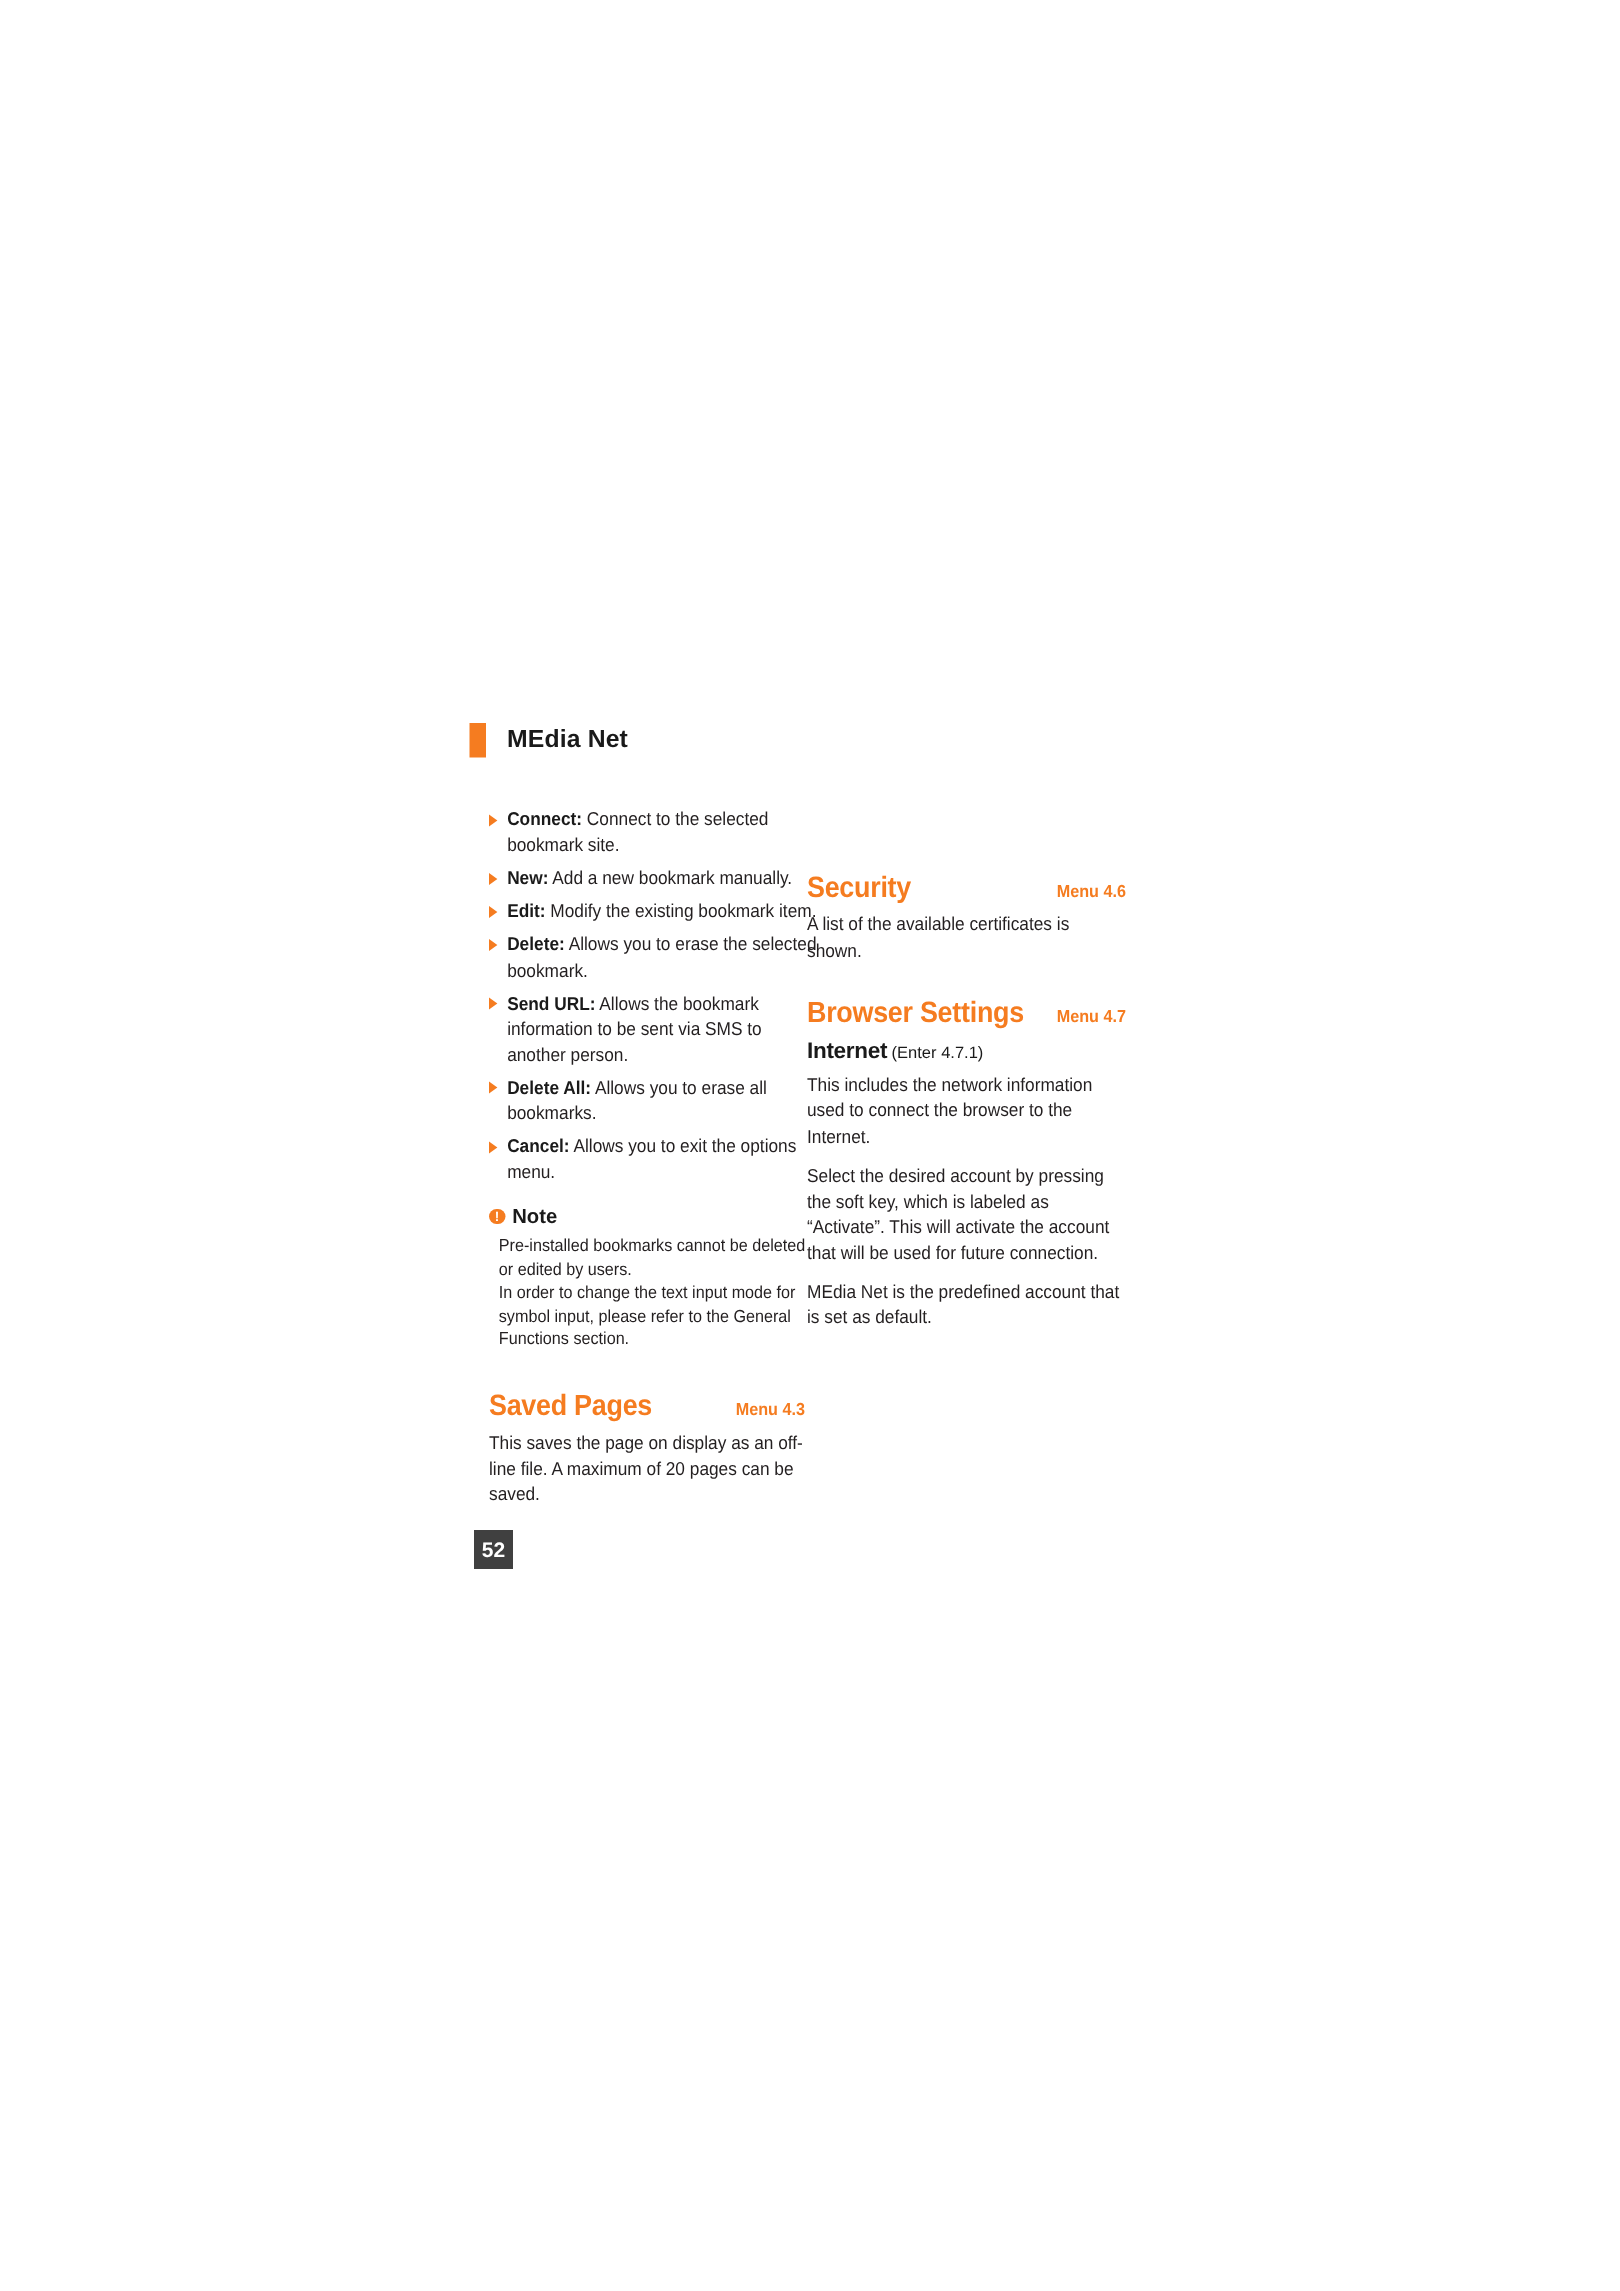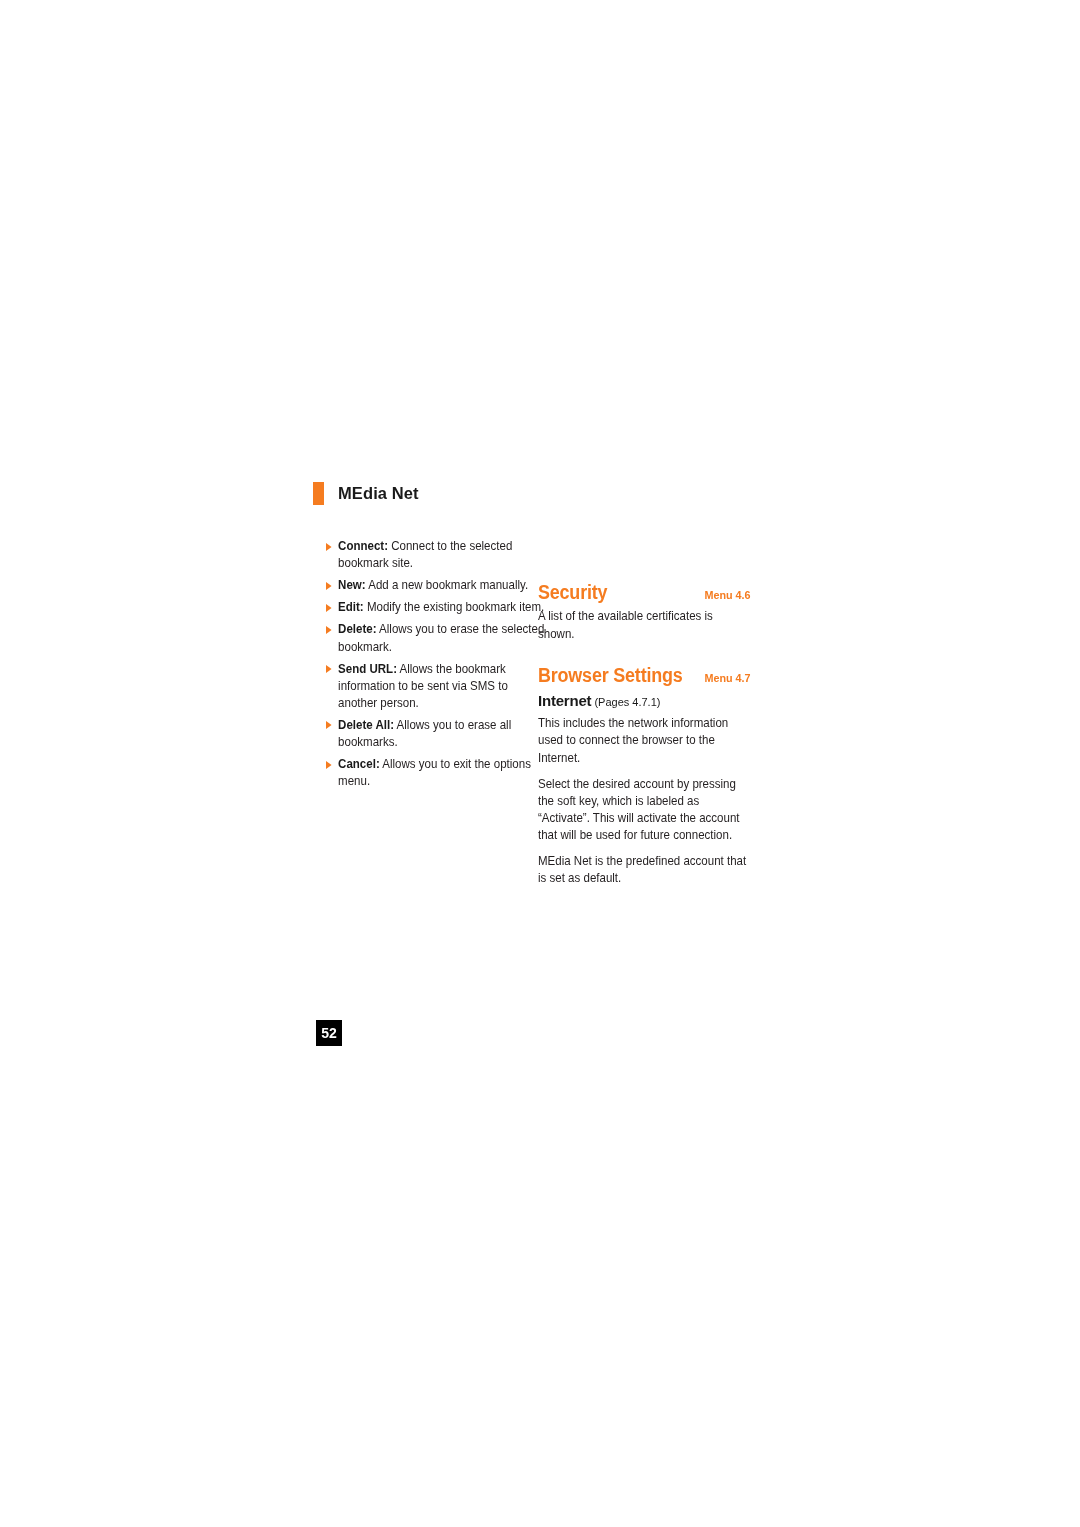--- a/index.html
+++ b/index.html
@@ -185,21 +185,21 @@
   .gap-lg { height: 26px; }
   .gap-md { height: 22px; }
 
   
   .pagenum {
     position: absolute;
     left: 316px;
     top: 1020px;
     width: 26px;
     height: 26px;
-    background: #000000;
+    background: #404040;
     color: #ffffff;
     font-size: 14px;
     font-weight: bold;
     display: flex;
     align-items: center;
     justify-content: center;
     line-height: 1;
   }
 </style>
 </head>
@@ -231,23 +231,40 @@
         <span class="tri"></span><span class="bterm">Send URL:</span><span> Allows the bookmark information to be sent via SMS to another person.</span>
       </li>
       <li class="bitem">
         <span class="tri"></span><span class="bterm">Delete All:</span><span> Allows you to erase all bookmarks.</span>
       </li>
       <li class="bitem">
         <span class="tri"></span><span class="bterm">Cancel:</span><span> Allows you to exit the options menu.</span>
       </li>
     </ul>
 
+    <div class="note">
+      <div class="note-head">
+        <span class="note-icon"></span>
+        <span class="note-label">Note</span>
+      </div>
+      <div class="note-body">
+        <p>Pre-installed bookmarks cannot be deleted or edited by users.</p>
+        <p>In order to change the text input mode for symbol input, please refer to the General Functions section.</p>
+      </div>
+    </div>
 
     <div class="gap-lg"></div>
 
+    <div>
+      <div class="sec-head">
+        <span class="sec-title">Saved Pages</span>
+        <span class="sec-menu">Menu 4.3</span>
+      </div>
+      <p class="para">This saves  the page on display as an off-line file. A maximum of 20 pages can be saved.</p>
+    </div>
 
   </div>
 
   <div class="col col-right">
 
 
     <div class="gap-md"></div>
 
 
     <div class="gap-md"></div>
@@ -262,21 +279,21 @@
 
     <div class="gap-md"></div>
 
     <div>
       <div class="sec-head">
         <span class="sec-title">Browser Settings</span>
         <span class="sec-menu">Menu 4.7</span>
       </div>
 
       <div class="sub-head">
-        <span class="sub-title">Internet</span><span class="sub-menu">(Pages 4.7.1)</span>
+        <span class="sub-title">Internet</span><span class="sub-menu">(Enter 4.7.1)</span>
       </div>
 
       <p class="para">This includes the network information used to connect the browser to the Internet.</p>
       <p class="para">Select the desired account by pressing the soft key, which is labeled as “Activate”. This will activate the account that will be used for future connection.</p>
       <p class="para">MEdia Net is the predefined account that is set as default.</p>
     </div>
 
   </div>
 
   <div class="pagenum">52</div>

